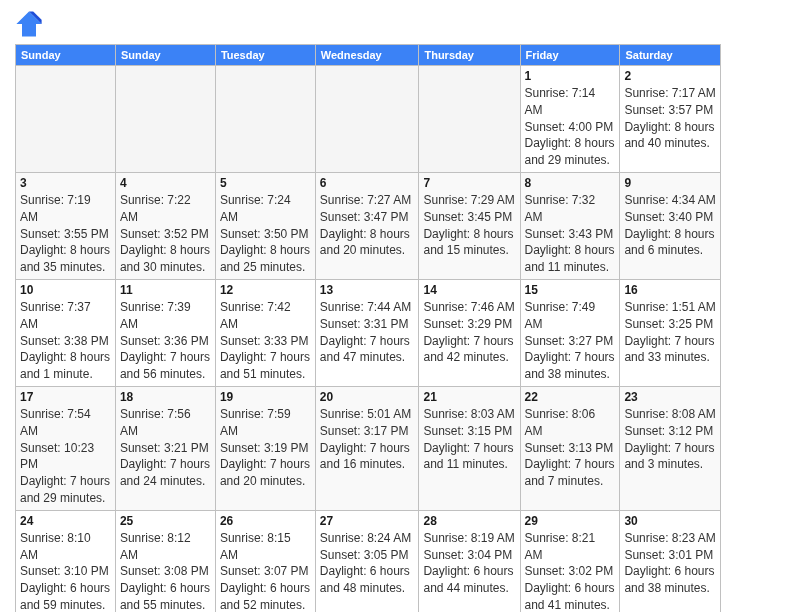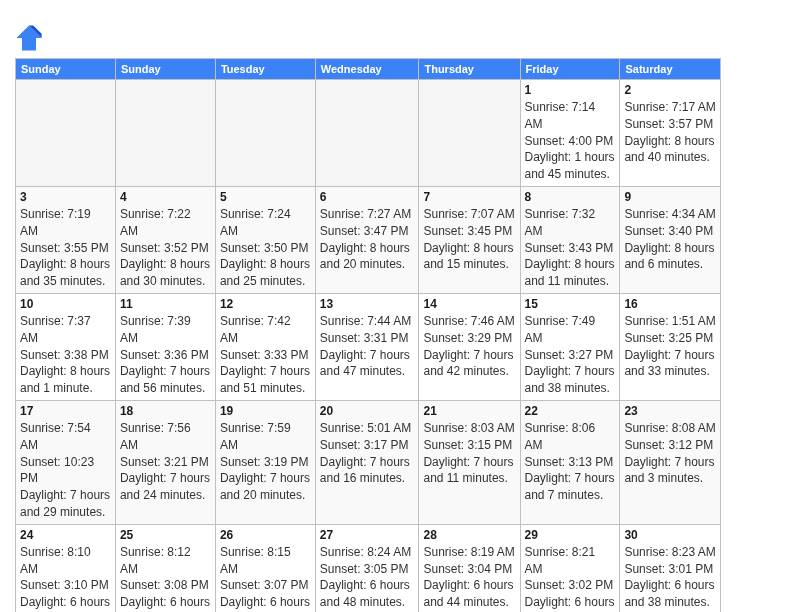--- a/index.html
+++ b/index.html
@@ -1,17 +1,17 @@
 <!DOCTYPE html>
 <html><head>
   <meta charset="utf-8">
   <style>
     * { margin: 0; padding: 0; box-sizing: border-box; }
     body { font-family: Arial, sans-serif; background: #fff; width: 792px; height: 612px; overflow: hidden; }
-    .container { width: 736px; height: 612px; padding: 24px 15px; border-radius: 15px; }
+    .container { width: 736px; height: 612px; padding: 10px 15px; border-radius: 15px; }
     .header-row { display: flex; align-items: flex-start; justify-content: space-between; margin-bottom: 4px; }
     .logo { display: flex; align-items: center; }
     .logo-text { font-size: 18px; font-weight: bold; color: #1a1a1a; line-height: 1.1; }
     .logo-text .blue { color: #3b82f6; }
     .logo-icon { width: 28px; height: 28px; margin-right: 4px; }
     .title-block { text-align: right; }
     .month-title { font-size: 36px; font-weight: bold; color: #1a1a1a; line-height: 1.1; }
     .subtitle { font-size: 14px; color: #333; }
     .calendar { width: 100%; border-collapse: collapse; margin-top: 6px; }
     .calendar th { background: #3b82f6; color: #fff; font-size: 11px; font-weight: bold; text-align: left; padding: 4px 5px; border: 1px solid #c0c0c0; }
@@ -60,21 +60,21 @@
           <td class="empty"></td>
           <td class="empty"></td>
           <td class="empty"></td>
           <td class="empty"></td>
           <td class="empty"></td>
           <td>
             <span class="day-num">1</span>
         <div class="day-info">
           <span>Sunrise: 7:14 AM</span><br>
           <span>Sunset: 4:00 PM</span><br>
-          <span>Daylight: 1 hours and 45 minutes.</span>
+          <span>Daylight: 8 hours and 29 minutes.</span>
         </div>
           </td>
           <td>
             <span class="day-num">2</span>
         <div class="day-info">
           <span>Sunrise: 7:17 AM</span><br>
           <span>Sunset: 3:57 PM</span><br>
           <span>Daylight: 8 hours and 40 minutes.</span>
         </div>
           </td>
@@ -108,21 +108,21 @@
             <span class="day-num">6</span>
         <div class="day-info">
           <span>Sunrise: 7:27 AM</span><br>
           <span>Sunset: 3:47 PM</span><br>
           <span>Daylight: 8 hours and 20 minutes.</span>
         </div>
           </td>
           <td>
             <span class="day-num">7</span>
         <div class="day-info">
-          <span>Sunrise: 7:07 AM</span><br>
+          <span>Sunrise: 7:29 AM</span><br>
           <span>Sunset: 3:45 PM</span><br>
           <span>Daylight: 8 hours and 15 minutes.</span>
         </div>
           </td>
           <td>
             <span class="day-num">8</span>
         <div class="day-info">
           <span>Sunrise: 7:32 AM</span><br>
           <span>Sunset: 3:43 PM</span><br>
           <span>Daylight: 8 hours and 11 minutes.</span>

